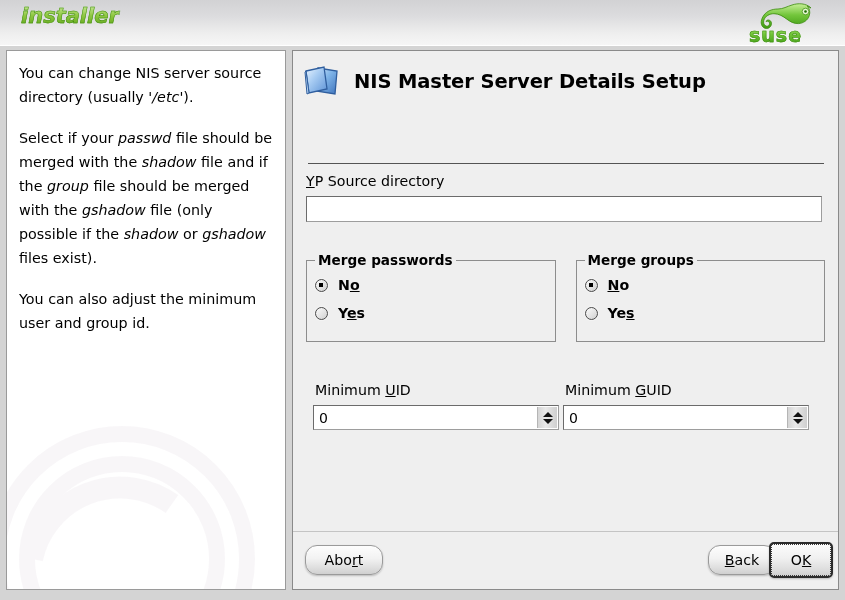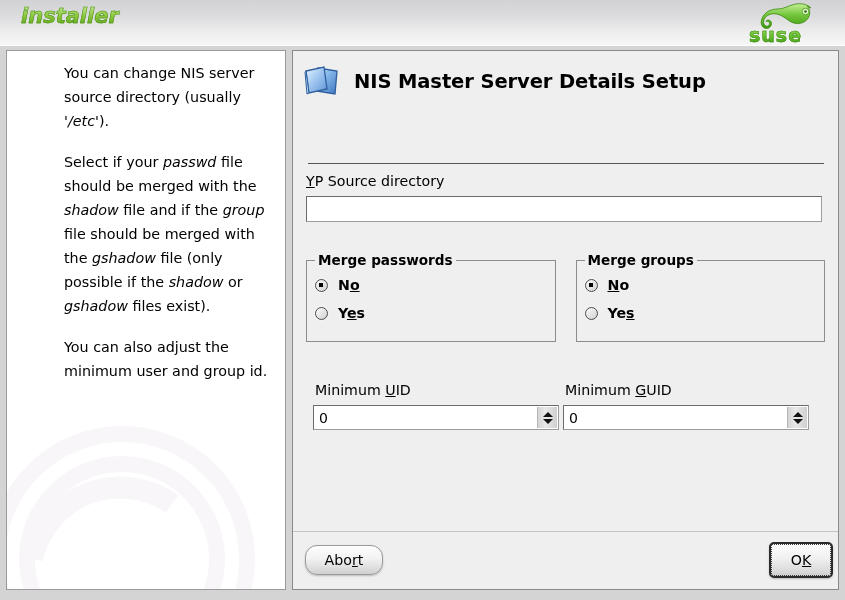--- a/index.html
+++ b/index.html
@@ -84,21 +84,20 @@
   }
 
   
   #help-panel {
     position: absolute;
     left: 6px; top: 50px;
     width: 280px; height: 540px;
     background: #ffffff;
     border: 1px solid #9a9a9a;
     overflow: hidden;
-    padding-left: 45px;
   }
   #help-watermark {
     position: absolute;
     left: -35px; bottom: -120px;
     width: 300px; height: 300px;
     opacity: 0.5;
     pointer-events: none;
   }
   #help-text {
     position: relative;
@@ -453,20 +452,23 @@
       </div>
     </div>
 
     <div id="button-bar">
       <div id="btn-rule"></div>
 
       <div class="btn" id="btn-abort">
         <span><span>Abo</span><span class="acc">r</span><span>t</span></span>
       </div>
 
+      <div class="btn" id="btn-back">
+        <span><span></span><span class="acc">B</span><span>ack</span></span>
+      </div>
 
       <div class="btn" id="btn-ok">
         <div class="ok-inner">
           <span><span>O</span><span class="acc">K</span><span></span></span>
         </div>
       </div>
     </div>
 
   </div>
 </div>

